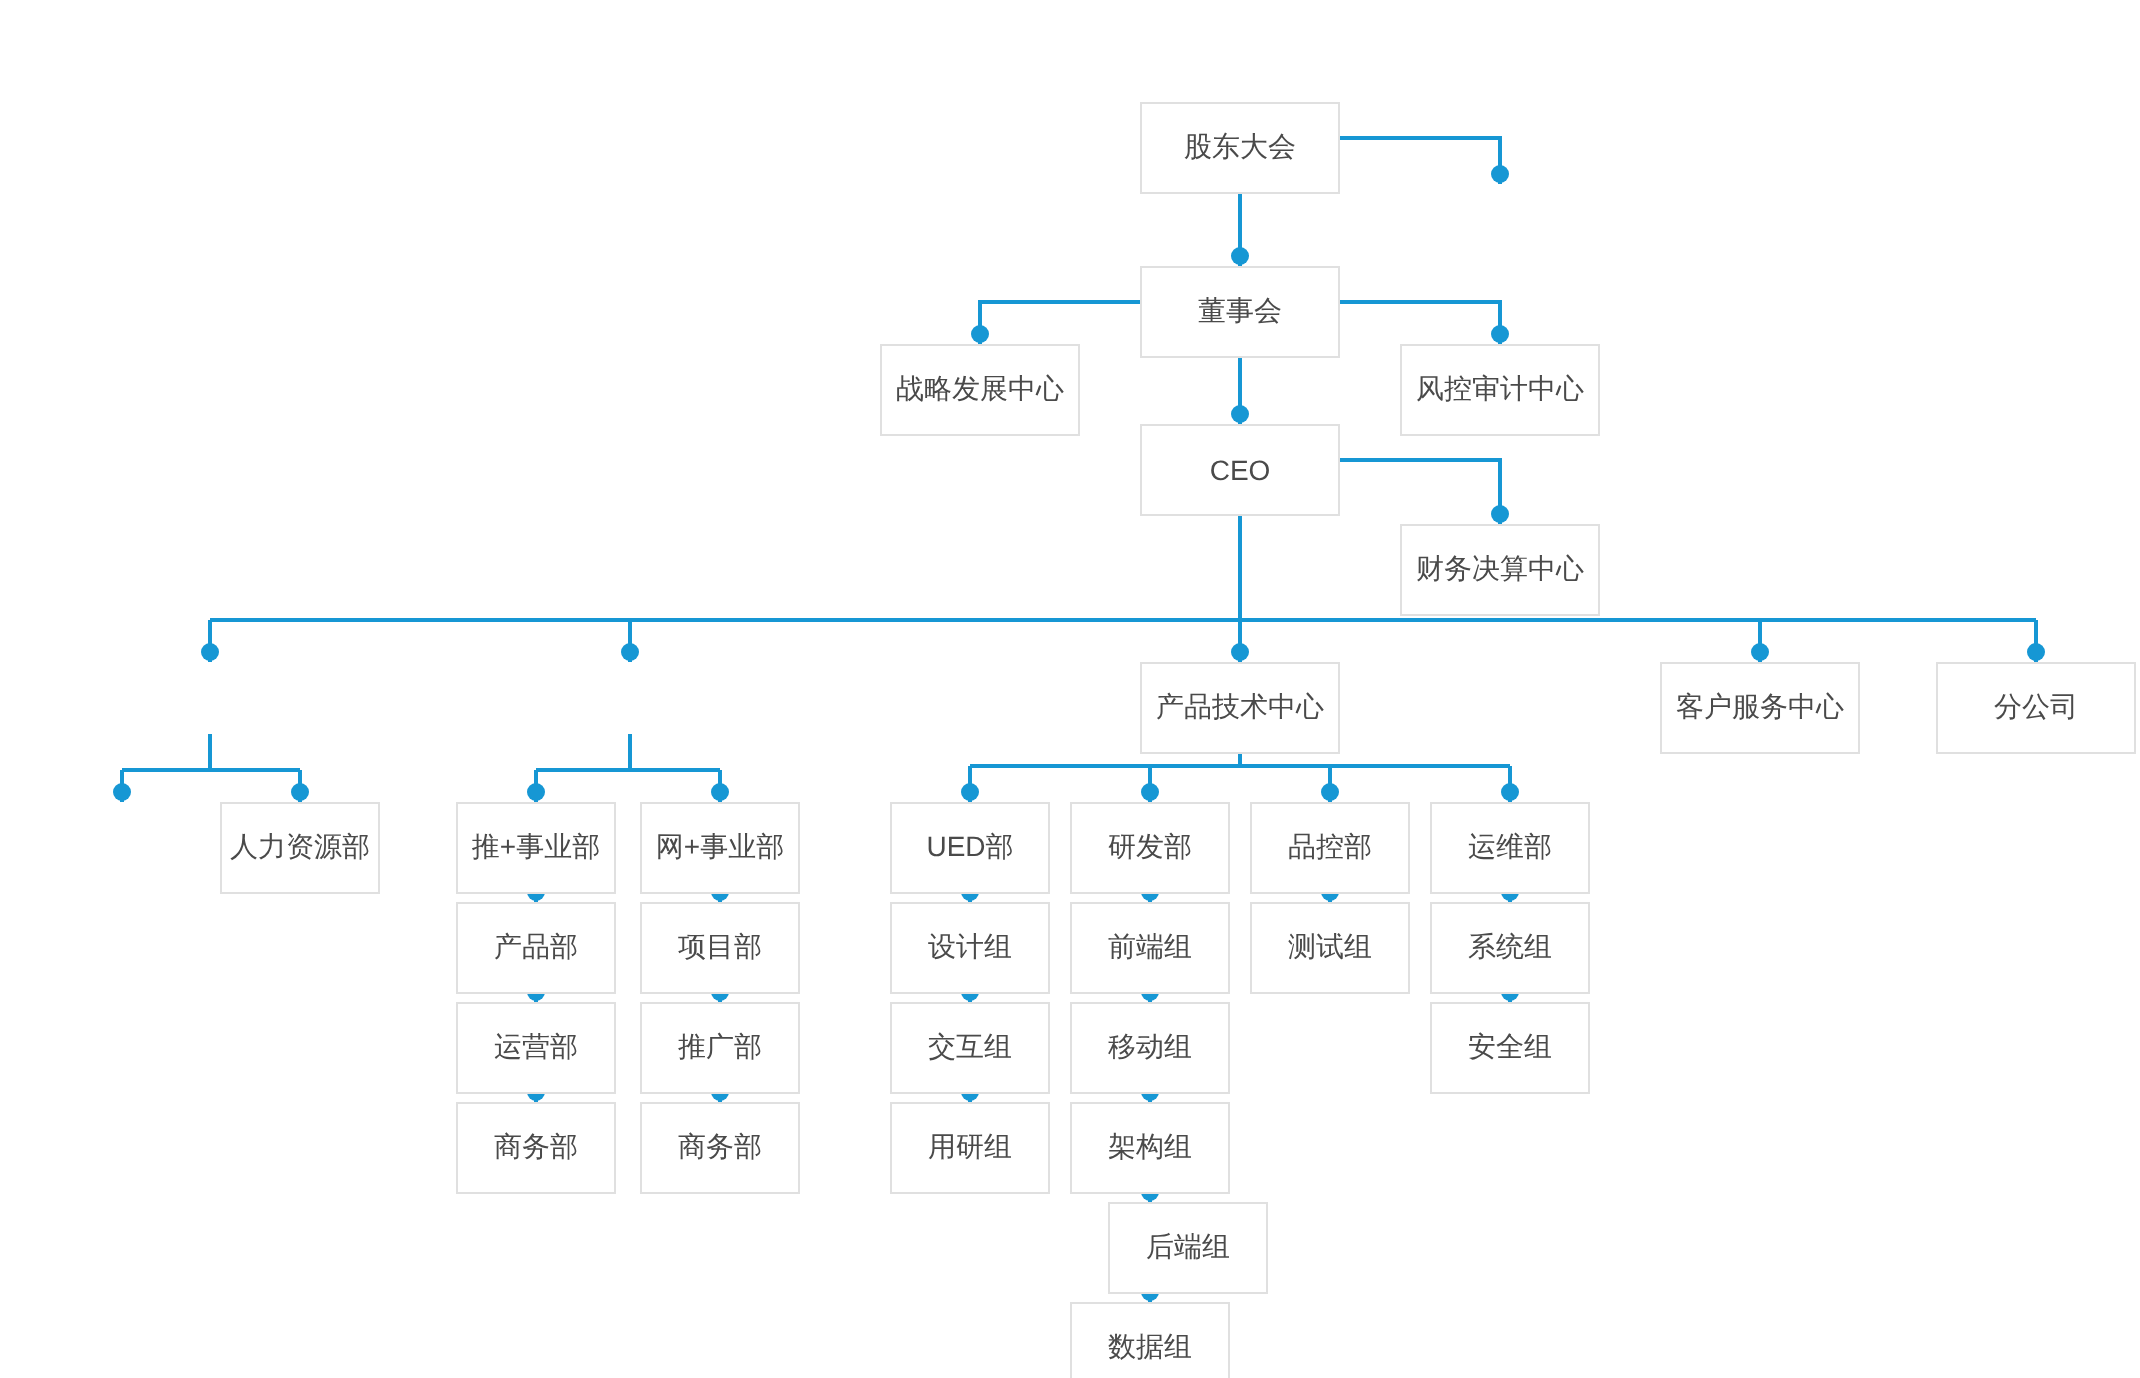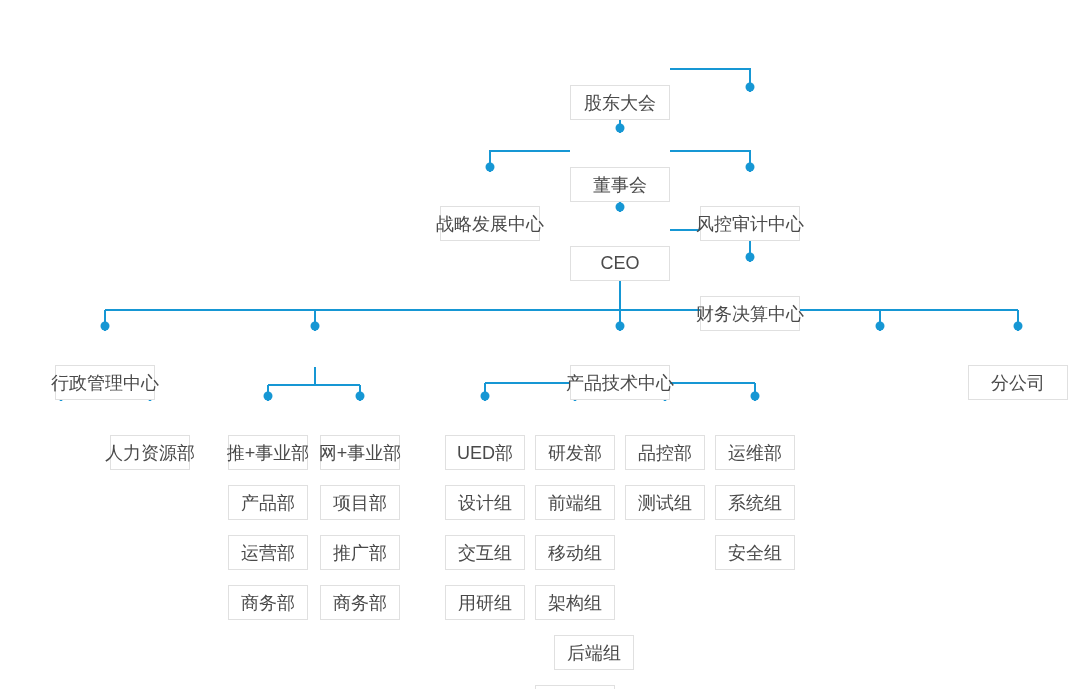--- a/index.html
+++ b/index.html
@@ -14,31 +14,30 @@
   }
   .connectors { position: absolute; left: 0; top: 0; }
   .connectors path {
     fill: none;
     stroke: var(--line, #1697d4);
     stroke-width: 2;
   }
   .connectors circle { fill: var(--line, #1697d4); stroke: none; }
   .node {
     position: absolute;
-    height: 35px;
+    height: 46px;
     box-sizing: border-box;
     background: var(--node-bg, #ffffff);
     border: 1px solid var(--node-border, #e0e0e0);
     display: flex;
     align-items: center;
     justify-content: center;
-    font-size: 18px;
+    font-size: 14px;
     color: var(--node-text, #4a4a4a);
     white-space: nowrap;
-    margin-top: 34px;
   }
 </style>
 </head>
 <body>
 
 <div class="canvas">
 
   <svg class="connectors" width="1070" height="689" viewBox="0 0 1070 689">
     <g>
       <path d="M620 87 V133"></path>
@@ -100,22 +99,22 @@
     </g>
   </svg>
 
   <div class="node" style="left:570px;top:51px;width:100px">股东大会</div>
   <div class="node" style="left:440px;top:172px;width:100px">战略发展中心</div>
   <div class="node" style="left:570px;top:133px;width:100px">董事会</div>
   <div class="node" style="left:570px;top:212px;width:100px">CEO</div>
   <div class="node" style="left:700px;top:172px;width:100px">风控审计中心</div>
   <div class="node" style="left:700px;top:262px;width:100px">财务决算中心</div>
 
-  <div class="node" style="left:55px;top:331px;width:100px">行政管理中心</div>
   <div class="node" style="left:570px;top:331px;width:100px">产品技术中心</div>
+  <div class="node" style="left:830px;top:331px;width:100px">客户服务中心</div>
   <div class="node" style="left:968px;top:331px;width:100px">分公司</div>
 
   <div class="node" style="left:110px;top:401px;width:80px">人力资源部</div>
 
   <div class="node" style="left:228px;top:401px;width:80px">推+事业部</div>
   <div class="node" style="left:320px;top:401px;width:80px">网+事业部</div>
   <div class="node" style="left:228px;top:451px;width:80px">产品部</div>
   <div class="node" style="left:320px;top:451px;width:80px">项目部</div>
   <div class="node" style="left:228px;top:501px;width:80px">运营部</div>
   <div class="node" style="left:320px;top:501px;width:80px">推广部</div>

